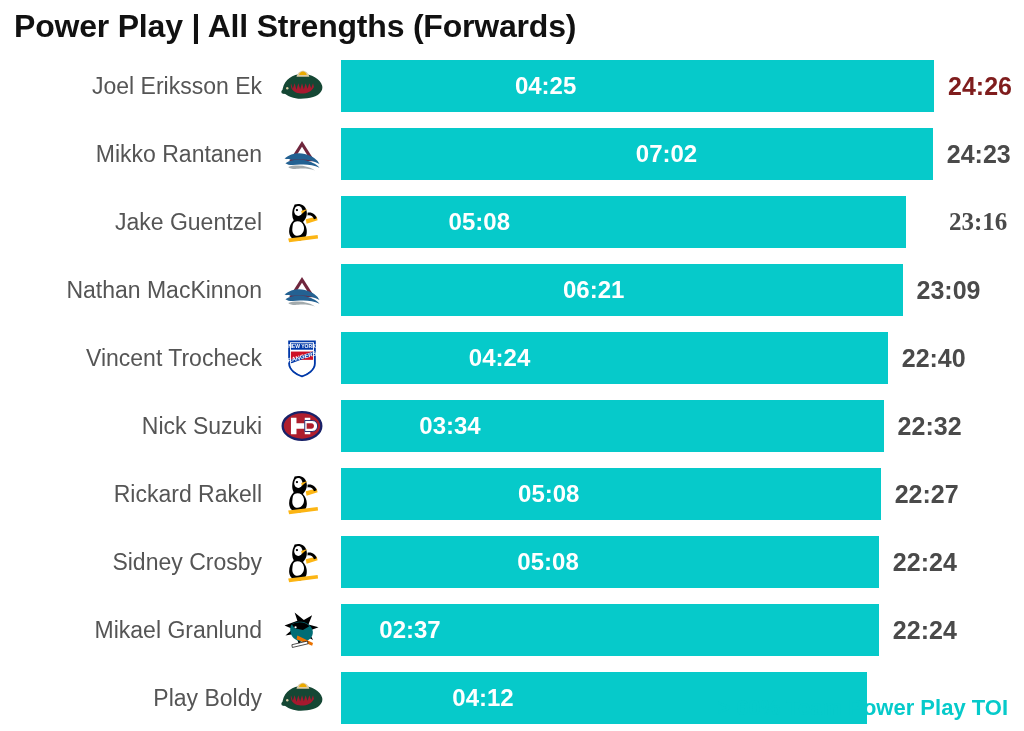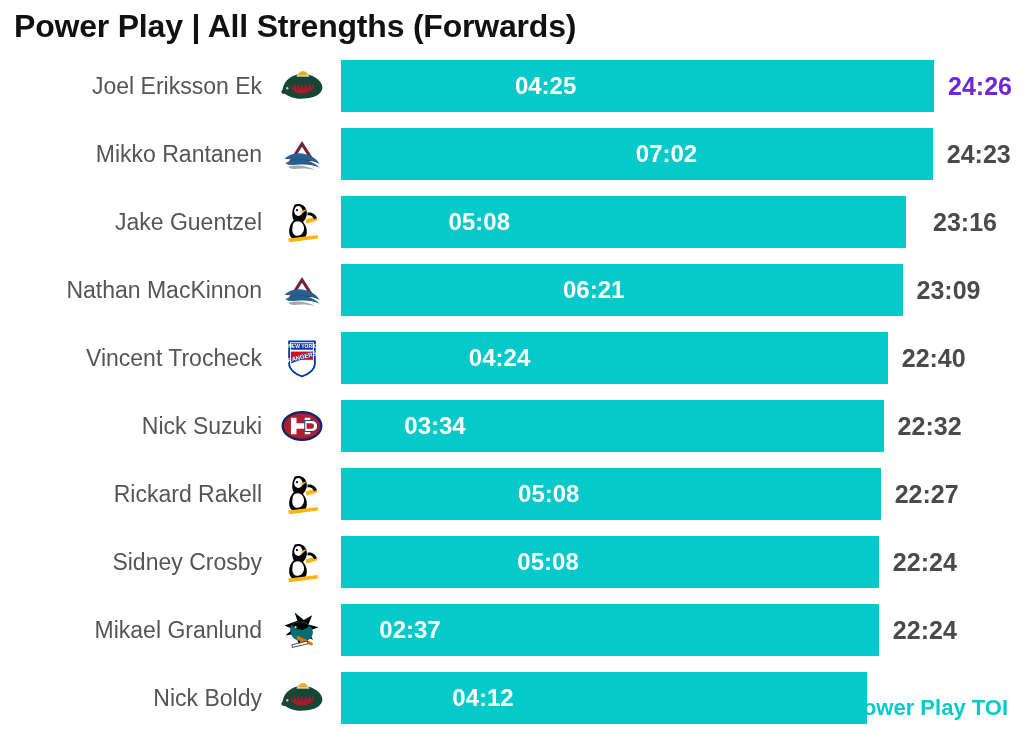--- a/index.html
+++ b/index.html
@@ -106,21 +106,21 @@
           <path d="M38 30 C40 22 46 17 52 17 C58 17 64 22 66 30 Z" fill="#DDCBA4"></path>
           <path d="M44 24 C46 20 50 18 54 19 C58 20 60 23 60 26 L44 26 Z" fill="#EAAA00"></path>
           <path d="M26 44 L30 56 L34 44 L38 58 L42 44 L46 57 L50 44 L54 57 L58 44 L62 56 L66 44 L70 55 L74 44 L76 52 C70 64 56 68 44 66 C32 64 24 56 26 44 Z" fill="#A6192E"></path>
           <circle cx="18" cy="55" r="2.6" fill="#DDCBA4"></circle>
           <path d="M8 58 C4 60 4 66 9 67 C14 68 18 64 16 60 Z" fill="#154734"></path>
         </svg>
       </div>
       <div class="bar-area">
         <div class="bar" style="width: 593px; background: rgb(6, 202, 202);"></div>
         <div class="bar-label" style="left: 204.585px;">04:25</div>
-        <div class="toi-label" style="left: 607px; color: #6d28d9;">24:26</div>
+        <div class="toi-label" style="left: 607px; color: #7f1d1d;">24:26</div>
       </div>
     </div>
     <div class="row">
       <div class="name-cell">Mikko Rantanen</div>
       <div class="logo-cell" title="Colorado Avalanche">
         <svg width="46" height="46" viewBox="0 0 100 100">
           <path d="M16 64 C20 44 34 28 50 20 C66 28 80 44 84 64 C78 72 66 78 50 78 C34 78 22 72 16 64 Z" fill="#FFFFFF"></path>
           <path d="M50 22 L78 66 L22 66 Z" fill="#6F263D"></path>
           <path d="M50 34 L66 60 L34 60 Z" fill="#FFFFFF"></path>
           <path d="M12 60 C24 50 40 46 56 50 C72 54 84 62 88 72 C78 66 64 62 50 62 C36 62 22 64 12 60 Z" fill="#236192"></path>
@@ -144,21 +144,21 @@
           <path d="M48 26 L62 22 L50 32 Z" fill="#FCB514"></path>
           <path d="M34 50 C42 46 52 50 54 60 C56 70 50 80 40 80 C32 80 28 72 29 64 C30 56 30 52 34 50 Z" fill="#FFFFFF"></path>
           <path d="M58 44 L82 38 L84 46 L60 54 Z" fill="#FCB514"></path>
           <path d="M20 86 L84 78 L85 86 L22 94 Z" fill="#FCB514"></path>
           <path d="M62 30 C72 28 80 34 82 42 L76 44 C74 38 68 34 62 36 Z" fill="#000000"></path>
         </svg>
       </div>
       <div class="bar-area">
         <div class="bar" style="width: 564.536px; background: rgb(6, 202, 202);"></div>
         <div class="bar-label" style="left: 138.311px;">05:08</div>
-        <div class="toi-label" style="left: 592px; color: rgb(74, 74, 74);">23:16</div>
+        <div class="toi-label" style="left: 608px; color: rgb(74, 74, 74); font-family: Liberation Serif, serif;">23:16</div>
       </div>
     </div>
     <div class="row">
       <div class="name-cell">Nathan MacKinnon</div>
       <div class="logo-cell" title="Colorado Avalanche">
         <svg width="46" height="46" viewBox="0 0 100 100">
           <path d="M16 64 C20 44 34 28 50 20 C66 28 80 44 84 64 C78 72 66 78 50 78 C34 78 22 72 16 64 Z" fill="#FFFFFF"></path>
           <path d="M50 22 L78 66 L22 66 Z" fill="#6F263D"></path>
           <path d="M50 34 L66 60 L34 60 Z" fill="#FFFFFF"></path>
           <path d="M12 60 C24 50 40 46 56 50 C72 54 84 62 88 72 C78 66 64 62 50 62 C36 62 22 64 12 60 Z" fill="#236192"></path>
@@ -196,21 +196,21 @@
       <div class="logo-cell" title="Montreal Canadiens">
         <svg width="46" height="46" viewBox="0 0 100 100">
           <ellipse cx="50" cy="50" rx="42" ry="30" fill="#AF1E2D" stroke="#192168" stroke-width="5"></ellipse>
           <path d="M26 32 L38 32 L38 44 L56 44 L56 32 L68 32 L68 68 L56 68 L56 56 L38 56 L38 68 L26 68 Z" fill="#FFFFFF"></path>
           <path d="M56 38 L72 38 C80 38 84 44 84 50 C84 56 80 62 72 62 L56 62 Z" fill="#FFFFFF" stroke="#192168" stroke-width="2"></path>
           <path d="M60 44 L70 44 C74 44 76 47 76 50 C76 53 74 56 70 56 L60 56 Z" fill="#AF1E2D"></path>
         </svg>
       </div>
       <div class="bar-area">
         <div class="bar" style="width: 542.595px; background: rgb(6, 202, 202);"></div>
-        <div class="bar-label" style="left: 94px;">03:34</div>
+        <div class="bar-label" style="left: 109px;">03:34</div>
         <div class="toi-label" style="left: 556.595px; color: rgb(74, 74, 74);">22:32</div>
       </div>
     </div>
     <div class="row">
       <div class="name-cell">Rickard Rakell</div>
       <div class="logo-cell" title="Pittsburgh Penguins">
         <svg width="46" height="46" viewBox="0 0 100 100">
           <path d="M34 12 C46 8 58 14 60 26 C62 36 58 44 52 50 C58 56 62 66 60 76 C58 86 48 92 38 90 C28 88 22 80 22 70 C22 60 26 52 32 46 C28 40 28 30 30 22 Z" fill="#000000"></path>
           <ellipse cx="42" cy="26" rx="9" ry="11" fill="#FFFFFF"></ellipse>
           <circle cx="39" cy="24" r="2.5" fill="#000000"></circle>
@@ -259,21 +259,21 @@
           <circle cx="36" cy="44" r="2.4" fill="#FFFFFF"></circle>
         </svg>
       </div>
       <div class="bar-area">
         <div class="bar" style="width: 537.851px; background: rgb(6, 202, 202);"></div>
         <div class="bar-label" style="left: 69px;">02:37</div>
         <div class="toi-label" style="left: 551.851px; color: rgb(74, 74, 74);">22:24</div>
       </div>
     </div>
     <div class="row">
-      <div class="name-cell">Nick Boldy</div>
+      <div class="name-cell">Play Boldy</div>
       <div class="logo-cell" title="Minnesota Wild">
         <svg width="46" height="46" viewBox="0 0 100 100">
           <path d="M8 56 C12 36 30 24 50 24 C70 24 90 34 94 50 C96 60 88 70 74 74 C60 78 40 80 26 74 C14 69 6 64 8 56 Z" fill="#154734"></path>
           <path d="M38 30 C40 22 46 17 52 17 C58 17 64 22 66 30 Z" fill="#DDCBA4"></path>
           <path d="M44 24 C46 20 50 18 54 19 C58 20 60 23 60 26 L44 26 Z" fill="#EAAA00"></path>
           <path d="M26 44 L30 56 L34 44 L38 58 L42 44 L46 57 L50 44 L54 57 L58 44 L62 56 L66 44 L70 55 L74 44 L76 52 C70 64 56 68 44 66 C32 64 24 56 26 44 Z" fill="#A6192E"></path>
           <circle cx="18" cy="55" r="2.6" fill="#DDCBA4"></circle>
           <path d="M8 58 C4 60 4 66 9 67 C14 68 18 64 16 60 Z" fill="#154734"></path>
         </svg>
       </div>

